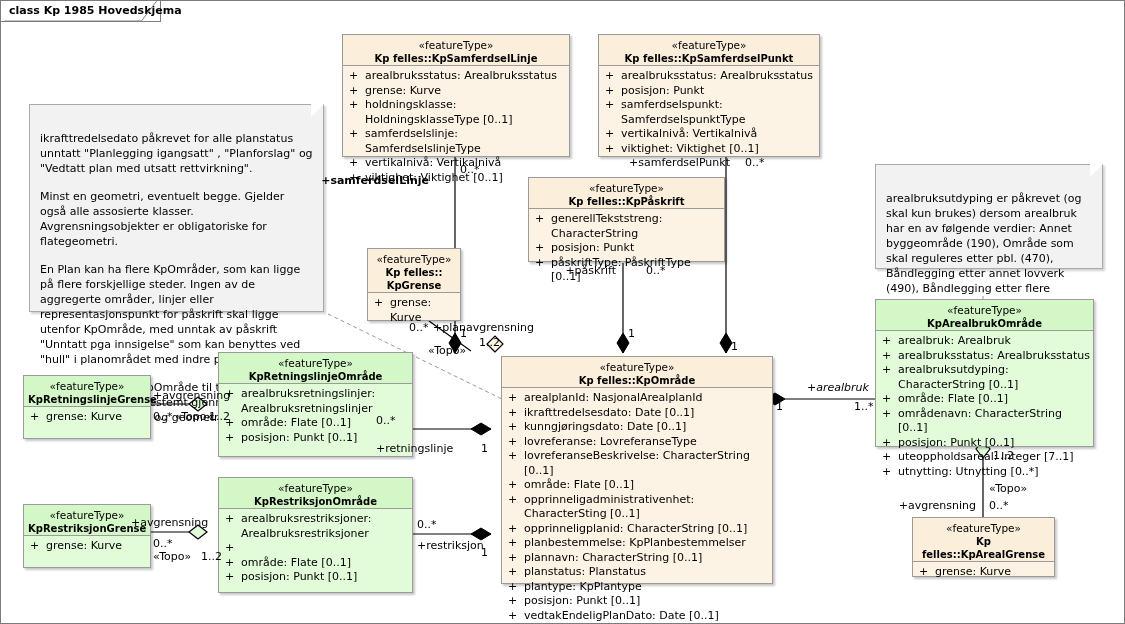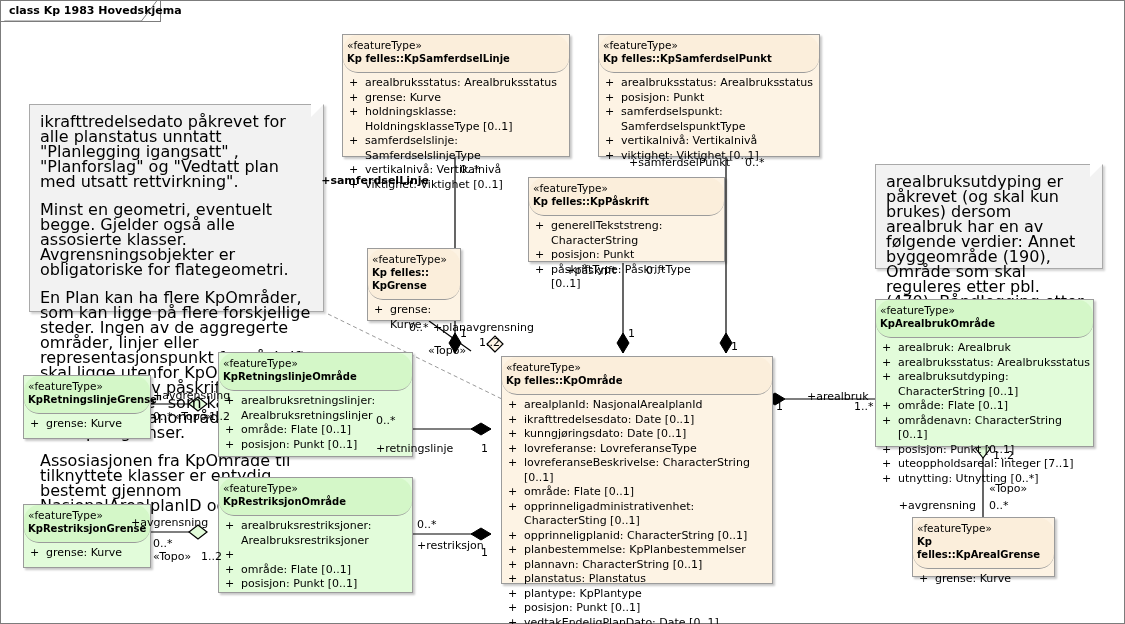--- a/index.html
+++ b/index.html
@@ -33,48 +33,47 @@
     position:absolute;
     box-sizing:border-box;
     border:1px solid #9b9b9b;
     box-shadow:2px 2px 2px rgba(0,0,0,0.22);
   }
   .cls.beige{background:#fdf3e4;}
   .cls.beige .hdr{background:#fbeedb;}
   .cls.green{background:#e2fcda;}
   .cls.green .hdr{background:#d4f7c8;}
   .hdr{
-    text-align:left;
-    padding:4px 4px 7px 4px;
+    text-align:center;
+    padding:4px 4px 0 4px;
     border-bottom:1px solid #9b9b9b;
     line-height:13px;
-    border-radius:15px;
   }
   .stereo{font-size:10.5px;display:block;}
   .cname{font-weight:bold;font-size:10px;display:block;}
   .attrs{padding:3px 2px 4px 2px;}
   .attr{
     display:flex;
     line-height:14.5px;
     font-size:11px;
     padding-left:4px;
   }
   .attr .plus{width:16px;flex:0 0 16px;text-align:left;}
   .attr .txt{flex:1 1 auto;}
 
   
   .note{
     position:absolute;
     box-sizing:border-box;
     background:#f2f2f2;
     border:1px solid #a9a9a9;
     box-shadow:2px 2px 2px rgba(0,0,0,0.18);
-    font-size:16px;
+    font-size:11px;
     line-height:15px;
-    padding:9px 10px 8px 10px;
+    padding:26px 10px 8px 10px;
   }
   .note .fold{
     position:absolute;right:-1px;top:-1px;
     width:0;height:0;
     border-left:13px solid #ffffff;
     border-bottom:13px solid transparent;
   }
   .note p{margin:0 0 13px 0;}
   .note p:last-child{margin-bottom:0;}
 
@@ -135,21 +134,21 @@
       <polygon points="206,531 197,524 188,531 197,538"></polygon>
     </g>
 
     <g stroke="#9a9a9a" stroke-width="1" fill="none" stroke-dasharray="4,3">
       <path d="M327,313 L505,400"></path>
       <path d="M982,288 L982,300"></path>
     </g>
   </svg>
 
   <div class="frame-tab" style="width:160px;">
-    <span>class Kp 1983 Hovedskjema</span>
+    <span>class Kp 1985 Hovedskjema</span>
     <svg class="tab-slash" viewBox="0 0 160 21">
       <path d="M144,21 L160,0" stroke="#7c7c7c" stroke-width="1" fill="none"></path>
       <path d="M0,21 L144,21" stroke="#7c7c7c" stroke-width="1" fill="none"></path>
     </svg>
   </div>
 
   <div class="note" style="left:28px;top:103px;width:295px;height:208px;">
     <div class="fold"></div>
     <p>ikrafttredelsedato påkrevet for alle planstatus unntatt "Planlegging igangsatt" , "Planforslag" og "Vedtatt plan med utsatt rettvirkning".</p>
     <p>Minst en geometri, eventuelt begge. Gjelder også alle assosierte klasser. Avgrensningsobjekter er  obligatoriske for flategeometri.</p>
@@ -459,21 +458,21 @@
 
   <div class="lbl" style="left:615px;top:264px;transform:translateX(-100%);">+påskrift</div>
   <div class="lbl" style="left:645px;top:264px;">0..*</div>
   <div class="lbl" style="left:627px;top:327px;">1</div>
 
   <div class="lbl" style="left:408px;top:321px;">0..*</div>
   <div class="lbl" style="left:432px;top:321px;">+planavgrensning</div>
   <div class="lbl" style="left:427px;top:344px;">«Topo»</div>
   <div class="lbl" style="left:478px;top:336px;">1..2</div>
 
-  <div class="lbl" style="left:806px;top:390px;">+arealbruk</div>
+  <div class="lbl" style="left:806px;top:381px;font-style:italic;">+arealbruk</div>
   <div class="lbl" style="left:775px;top:400px;">1</div>
   <div class="lbl" style="left:853px;top:400px;">1..*</div>
 
   <div class="lbl" style="left:992px;top:449px;">1..2</div>
   <div class="lbl" style="left:988px;top:482px;">«Topo»</div>
   <div class="lbl" style="left:975px;top:499px;transform:translateX(-100%);">+avgrensning</div>
   <div class="lbl" style="left:988px;top:499px;">0..*</div>
 
   <div class="lbl" style="left:375px;top:414px;">0..*</div>
   <div class="lbl" style="left:375px;top:442px;">+retningslinje</div>

